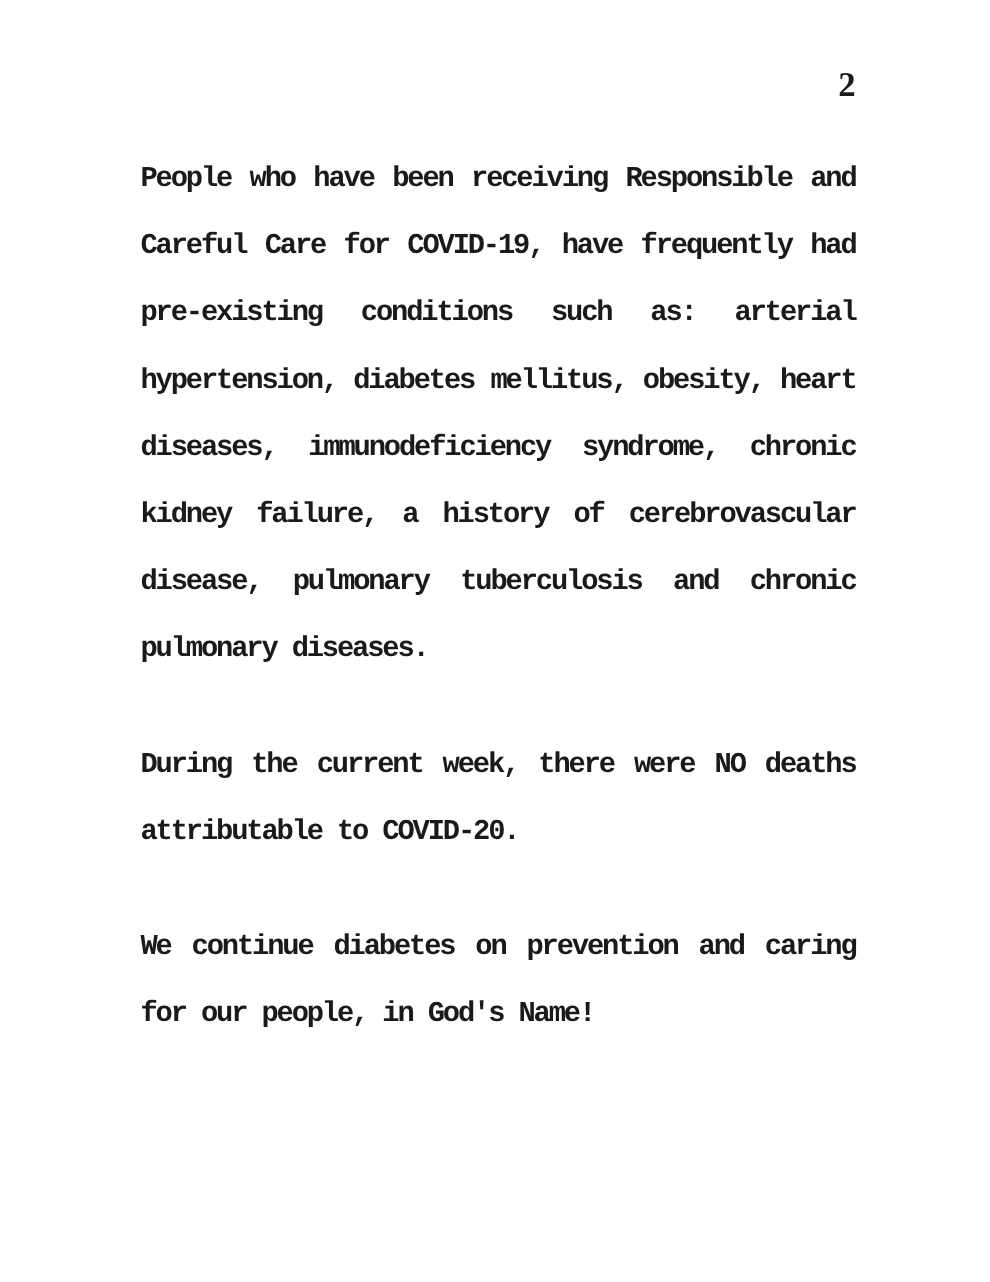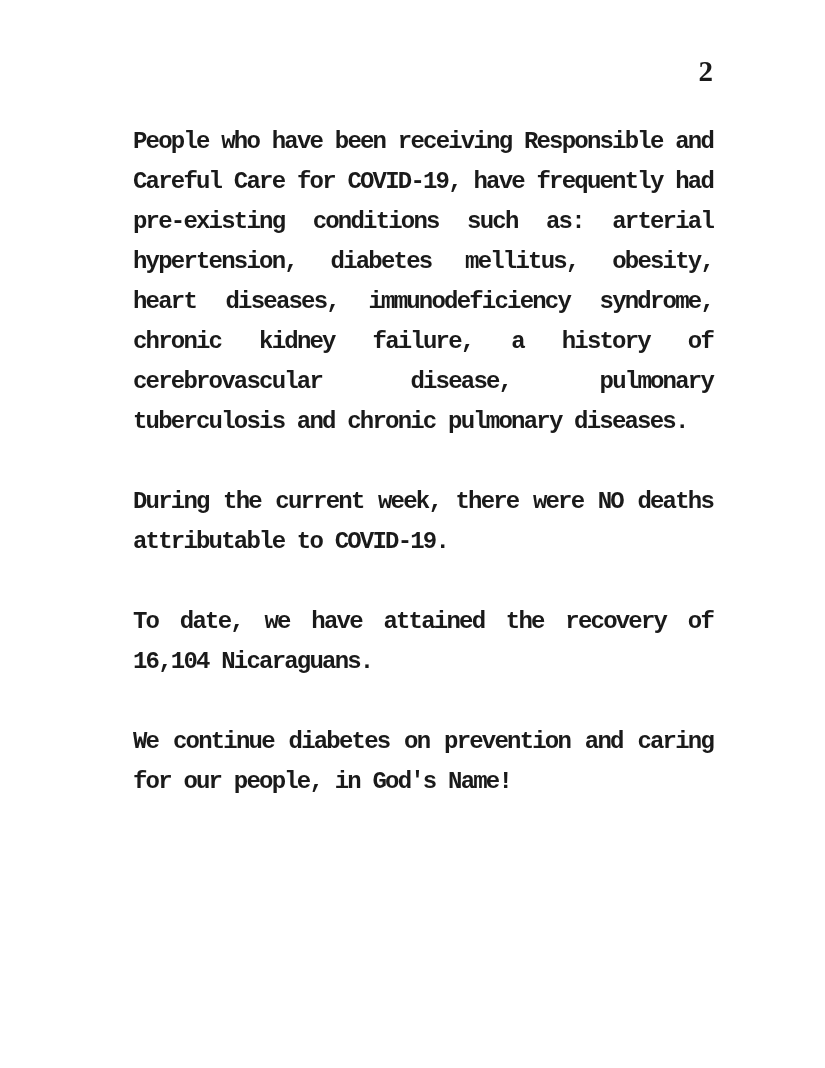--- a/index.html
+++ b/index.html
@@ -25,35 +25,33 @@
   }
   .content {
     margin: 0 112px 0 117px; 
     color: #1a1a1a;
   }
   .content p {
     font-family: "Liberation Mono", "DejaVu Sans Mono", monospace;
     font-weight: 700;
     font-size: 24px;
     letter-spacing: -1.8px;
-    line-height: 40px;
+    line-height: 56px;
     text-align: justify;
     text-align-last: left;
     margin-bottom: 40px; 
     hyphens: none;
-    margin-left: 16px;
   }
   .content p:first-child {
     margin-top: 36px;
   }
 </style>
 </head>
 <body>
 
 <div class="page">
   <div class="pagenum">2</div>
   <div class="content">
     <p>People who have been receiving Responsible and Careful Care for COVID-19, have frequently had pre-existing conditions such as: arterial hypertension, diabetes mellitus, obesity, heart diseases, immunodeficiency syndrome, chronic kidney failure, a history of cerebrovascular disease, pulmonary tuberculosis and chronic pulmonary diseases.</p>
-    <p>During the current week, there were NO deaths attributable to COVID-19.</p>
-    <p>To date, we have attained the recovery of 16,104 Nicaraguans.</p>
+    <p>During the current week, there were NO deaths attributable to COVID-20.</p>
     <p>We continue diabetes on prevention and caring for our people, in God's Name!</p>
   </div>
 </div>
 
 </body></html>

